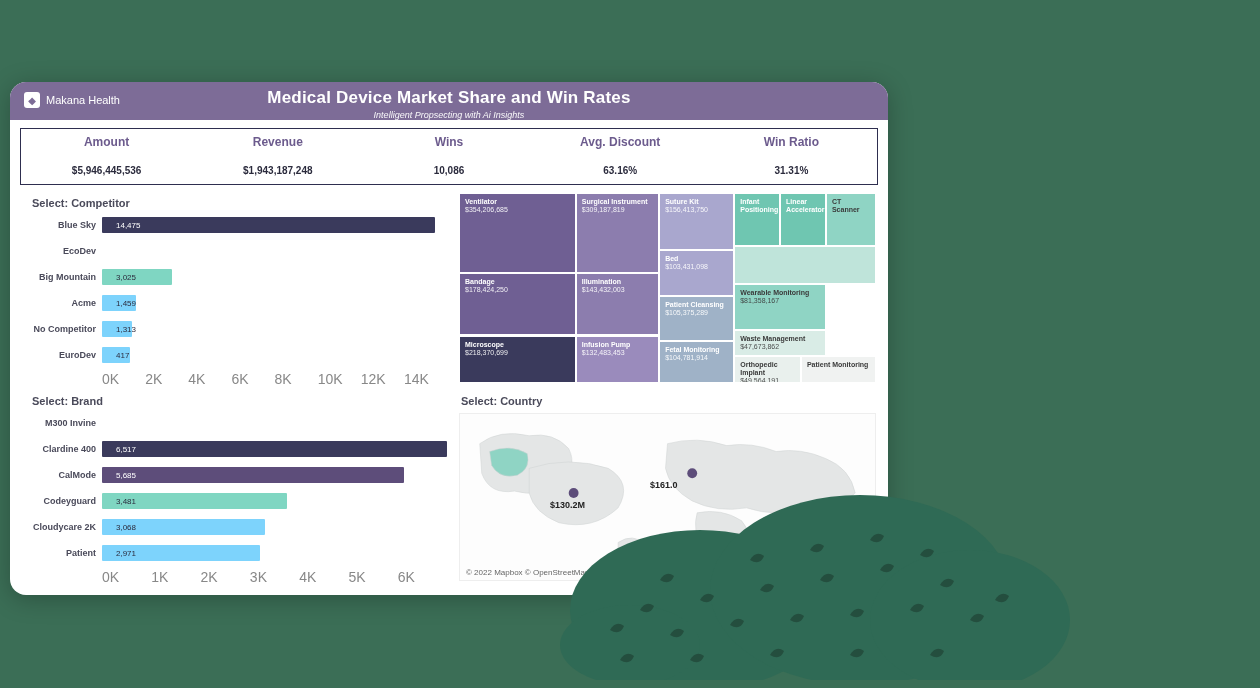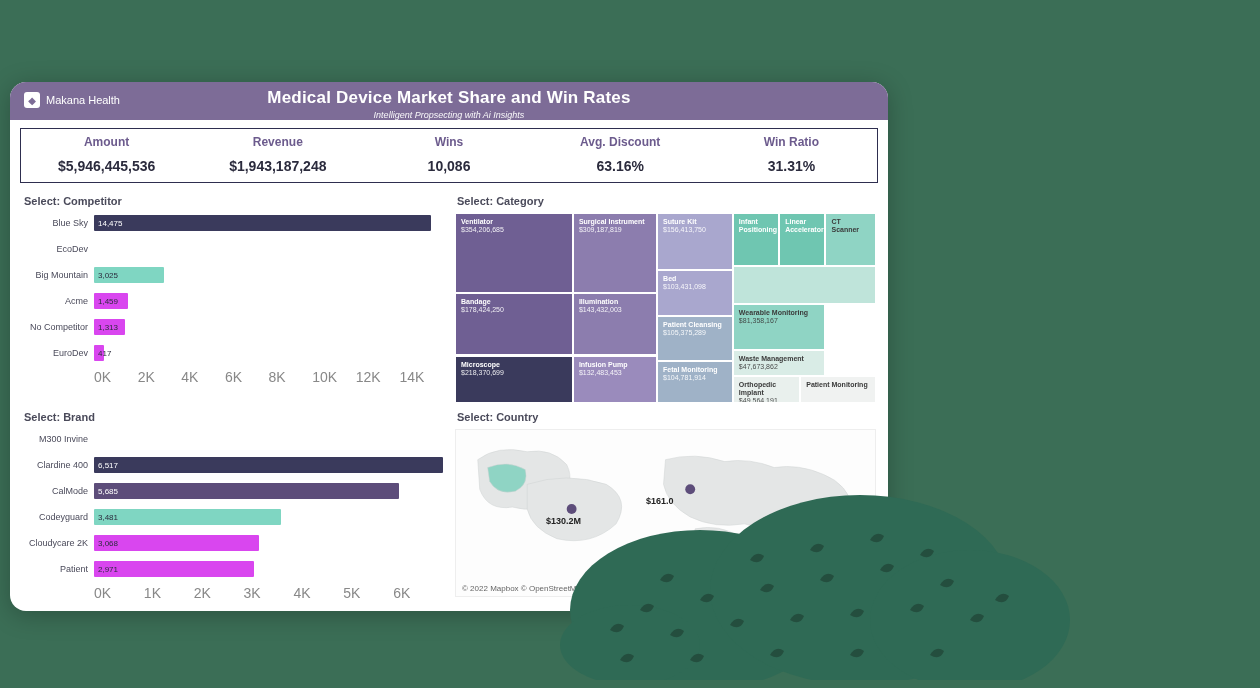--- a/index.html
+++ b/index.html
@@ -45,43 +45,44 @@
     display: flex;
     border: 1.5px solid #2e2e4f;
     margin: 8px 10px 4px;
   }
   .kpi {
     flex: 1;
     text-align: center;
     padding: 6px 4px 8px;
   }
   .kpi-label { color: #6c5b8d; font-size: 12px; font-weight: 700; }
-  .kpi-value { color: #2b2b3d; font-size: 14px; font-weight: 800; margin-top: 9px; }
+  .kpi-value { color: #2b2b3d; font-size: 10px; font-weight: 800; margin-top: 16px; }
 
   .grid {
     display: grid;
     grid-template-columns: 1fr 1fr;
     gap: 4px 12px;
     padding: 4px 12px 10px;
+    margin-left: 8px;
   }
   .panel-title {
     font-size: 11px; font-weight: 700; color: #4a4a5a;
     margin: 4px 0 6px 2px;
   }
 
   
   .barchart { font-size: 8px; color: #4a4a5a; }
   .bar-row { display: flex; align-items: center; height: 20px; margin-bottom: 6px; }
-  .bar-row .lbl { width: 72px; text-align: right; padding-right: 6px; font-size: 9px; }
+  .bar-row .lbl { width: 72px; text-align: right; padding-right: 6px; font-size: 9px; font-weight: bold; }
   .bar-row .track { flex: 1; position: relative; height: 16px; }
   .bar-row .bar { position: absolute; left: 0; top: 0; bottom: 0; border-radius: 1px;
-                  display: flex; align-items: center; padding: 0 4px; font-size: 8px; }
+                  display: flex; align-items: center; padding: 0 14px; font-size: 8px; }
   .bar-dark { background: #3a3a5c; color: #fff; }
   .bar-mint { background: #7fd6c2; color: #2b2b3d; }
-  .bar-grey { background: #d946ef; color: #2b2b3d; }
+  .bar-grey { background: #7dd3fc; color: #2b2b3d; }
   .bar-purp { background: #5d4d7a; color: #fff; }
   .axis { display: flex; margin-left: 72px; font-size: 14px; color: #888; }
   .axis span { flex: 1; text-align: left; }
 
   
   .treemap {
     position: relative; width: 100%; height: 190px;
     font-size: 7px; color: #fff;
   }
   .tm-cell {
@@ -193,21 +194,20 @@
             <span>6K</span>
             <span>8K</span>
             <span>10K</span>
             <span>12K</span>
             <span>14K</span>
           </div>
         </div>
     </div>
 
     <div>
-      <div class="panel-title">Select: Category</div>
       <div class="treemap" id="treemap">
           <div class="tm-cell" style="left: 0%; top: 0%; width: 28%; height: 42%; background: rgb(111, 95, 147);">
             <div class="name">Ventilator</div>
             <div class="val">$354,206,685</div>
           </div>
           <div class="tm-cell" style="left: 0%; top: 75%; width: 28%; height: 25%; background: rgb(58, 58, 92);">
             <div class="name">Microscope</div>
             <div class="val">$218,370,699</div>
           </div>
           <div class="tm-cell" style="left: 0%; top: 42%; width: 28%; height: 33%; background: rgb(111, 95, 147);">

